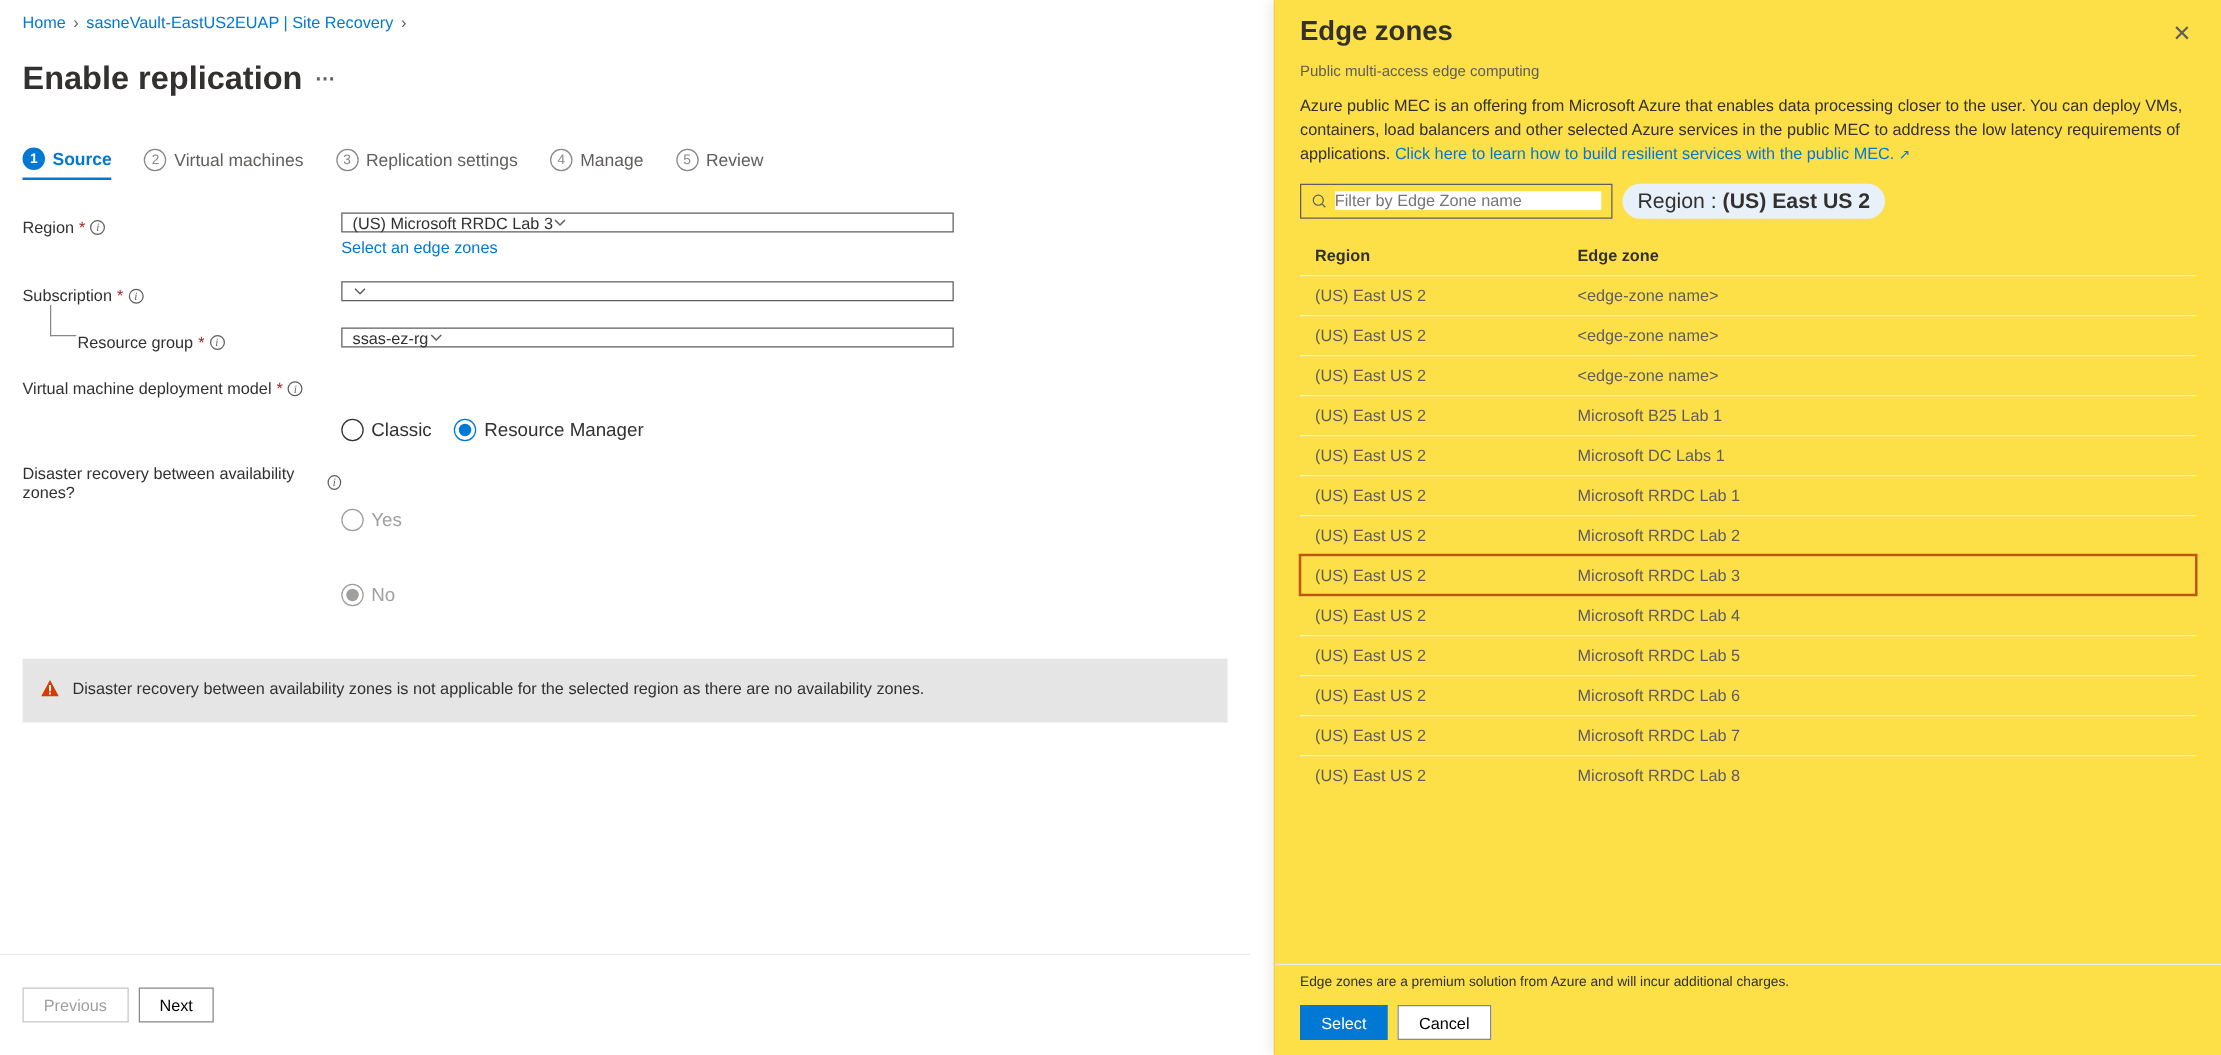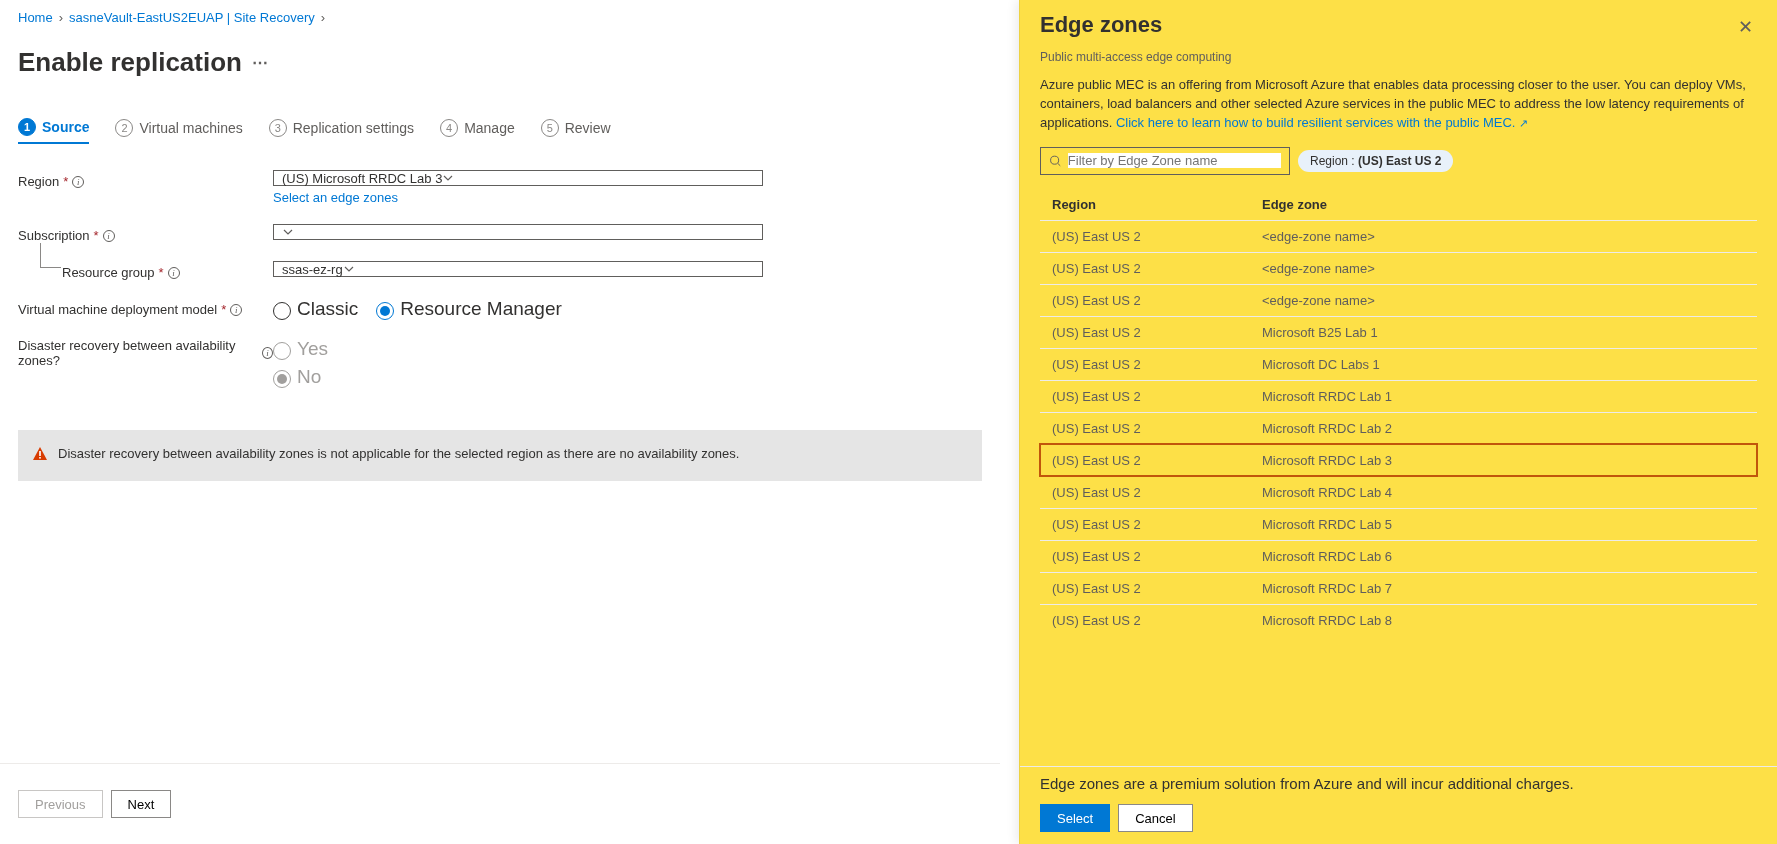--- a/index.html
+++ b/index.html
@@ -30,21 +30,21 @@
   .form-row.indented .label-col::before { content: ""; position: absolute; left: 22px; top: -18px; width: 20px; height: 24px; border-left: 1px solid #8a8886; border-bottom: 1px solid #8a8886; }
   .req { color: #a4262c; }
   .info-icon { width: 12px; height: 12px; border: 1px solid #605e5c; border-radius: 50%; display: inline-flex; align-items: center; justify-content: center; font-size: 9px; color: #605e5c; font-style: italic; font-family: serif; }
   .form-row .input-col { width: 490px; }
   .dropdown { width: 100%; height: 16px; border: 1px solid #605e5c; background: #fff; padding: 0 8px; font-size: 13px; display: flex; align-items: center; justify-content: flex-start; cursor: pointer; }
   .dropdown svg { flex-shrink: 0; }
   .link-text { color: #0078d4; font-size: 13px; cursor: pointer; margin-top: 4px; display: inline-block; }
 
   .radio-row { display: flex; gap: 18px; align-items: center; }
   .radio-row.vertical { flex-direction: column; align-items: flex-start; gap: 6px; }
-  .radio-item { display: flex; align-items: flex-end; gap: 6px; font-size: 19px; }
+  .radio-item { display: flex; align-items: flex-end; gap: 6px; font-size: 15px; margin-top: 36px; }
   .radio { width: 18px; height: 18px; border-radius: 50%; border: 1px solid #323130; display: inline-flex; align-items: center; justify-content: center; }
   .radio.checked { border-color: #0078d4; }
   .radio.checked::after { content: ""; width: 10px; height: 10px; border-radius: 50%; background: #0078d4; }
   .radio.disabled { border-color: #a19f9d; }
   .radio.disabled.checked::after { background: #a19f9d; }
   .radio-item.disabled { color: #a19f9d; }
 
   .info-banner { background: #e5e5e5; border-left: none; padding: 16px 14px; margin-top: 42px; display: flex; gap: 10px; align-items: flex-start; font-size: 13px; }
   .warn-icon { color: #d83b01; }
 
@@ -61,31 +61,31 @@
   .side-sub { font-size: 12px; color: #605e5c; padding: 0 20px 12px 20px; }
   .close-x { font-size: 18px; color: #605e5c; cursor: pointer; padding: 4px; }
   .side-body { padding: 0 20px; flex: 1; overflow-y: auto; }
   .side-desc { font-size: 13px; color: #323130; line-height: 1.45; margin-bottom: 14px; }
   .side-desc a { color: #0078d4; text-decoration: none; }
   .ext-icon { display: inline-block; font-size: 11px; }
 
   .filter-row { display: flex; gap: 8px; align-items: center; margin-bottom: 14px; }
   .filter-input { flex: 0 0 250px; height: 28px; border: 1px solid #605e5c; display: flex; align-items: center; padding: 0 8px; gap: 6px; }
   .filter-input input { border: none; outline: none; font-size: 13px; width: 100%; }
-  .region-pill { background: #e8f1fa; border-radius: 14px; padding: 4px 12px; font-size: 12px; }
+  .region-pill { background: #e8f1fa; border-radius: 14px; padding: 4px 12px; font-size: 17px; }
   .region-pill b { font-weight: 600; }
 
   .ez-table-head { display: flex; font-size: 13px; font-weight: 600; padding: 8px 12px; border-bottom: none; }
   .ez-table-head .c1 { width: 210px; }
   .ez-row { display: flex; font-size: 13px; padding: 8px 12px; border-top: 1px solid #edebe9; color: #605e5c; cursor: pointer; }
   .ez-row .c1 { width: 210px; }
   .ez-row.highlight { outline: 2px solid #c1560b; outline-offset: -1px; }
 
   .side-footer { border-top: 1px solid #edebe9; padding: 8px 20px 12px 20px; }
-  .side-footer .note { font-size: 15px; color: #323130; margin-bottom: 12px; }
+  .side-footer .note { font-size: 11px; color: #323130; margin-bottom: 12px; }
   .side-footer .btns { display: flex; gap: 8px; }
 </style>
 </head>
 <body>
 
 <div class="main-area">
   <div class="breadcrumb">
     <a href="#">Home</a>
     <span class="sep">›</span>
     <a href="#">sasneVault-EastUS2EUAP | Site Recovery</a>

